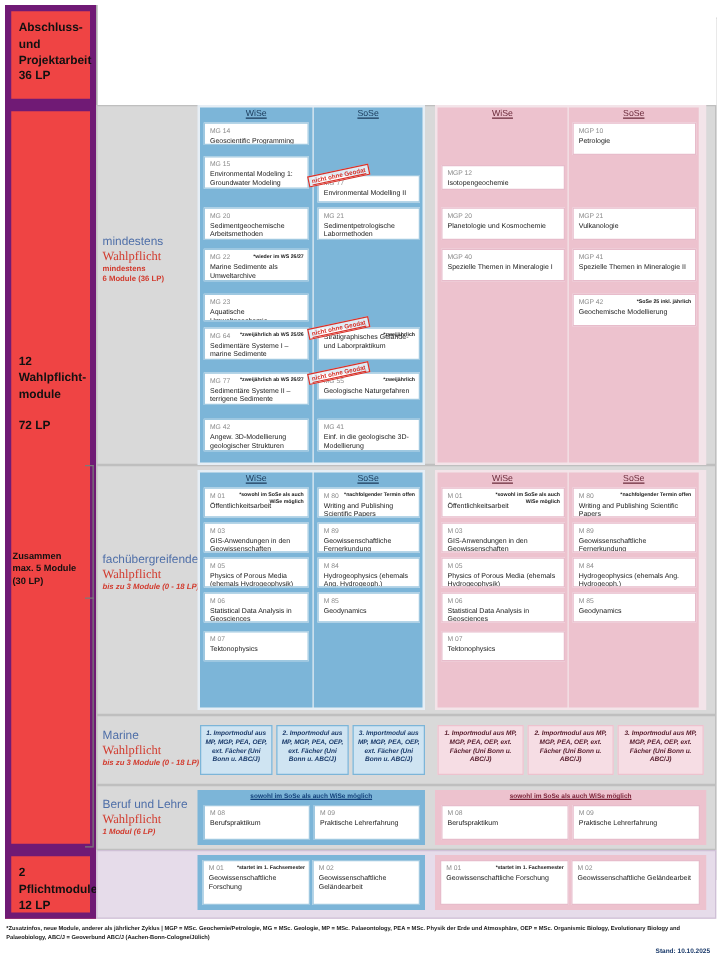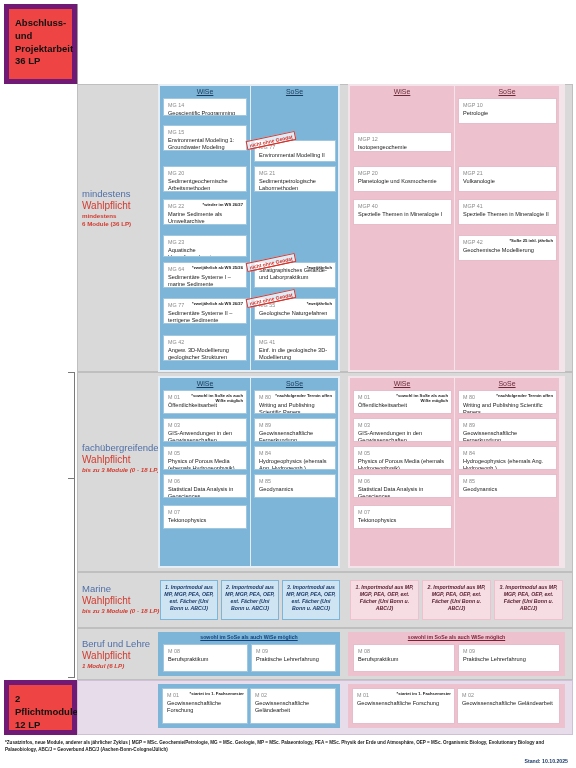--- a/index.html
+++ b/index.html
@@ -74,21 +74,21 @@
   .midcol.white { background: #ffffff; border-color:#9a9a9a; }
   .midcol.lilac { background: #e6dcea; border-color:#cfc0d6; }
 
   .cat-name {
     position: absolute;
     left: 82px;
     font-size: 9.5px;
     color: #4f6fa8;
     line-height: 1.25;
   }
-  .cat-name .wp { color: #d23b2e; font-size: 10px; }
+  .cat-name .wp { color: #d23b2e; font-size: 10px; font-family: Liberation Serif, serif; }
   .cat-name .note {
     color: #d23b2e; font-size: 6.2px; font-style: italic; font-weight: bold;
     display: block; line-height: 1.25;
   }
   .cat-name .note2 {
     color: #d23b2e; font-size: 6.2px; font-weight: bold;
     display: block; line-height: 1.25;
   }
 
   
@@ -207,24 +207,32 @@
   <div class="connector" style="left:572px;top:14px;width:1px;height:690px;"></div>
 
   <div class="thesis-box mg" style="top:38px;">Masterarbeit Geologie – 30 LP</div>
   <div class="thesis-box mg" style="top:62px;">Projektarbeit Geologie – 6 LP</div>
   <div class="thesis-box mgp" style="top:38px;">Masterarbeit Geochemie/Petrologie – 30 LP</div>
   <div class="thesis-box mgp" style="top:62px;">Projektarbeit Geochemie/Petrologie – 6 LP</div>
 
   <div class="left-cell" style="top:4px;width:73px;height:80px;">
     <span>Abschluss-<br>und<br>Projektarbeit<br>36 LP</span>
   </div>
+  <div class="left-cell" style="top:84px;width:73px;height:596px;padding-top:0;">
+    <div style="position:absolute;top:195px;left:6px;">
+      12<br>Wahlpflicht-<br>module<br><br>72 LP
+    </div>
+  </div>
   <div class="left-cell" style="top:680px;width:73px;height:55px;">
     <span>2<br>Pflichtmodule<br>12 LP</span>
   </div>
 
+  <div style="position:absolute;left:10px;top:440px;width:64px;font-size:7.4px;font-weight:bold;line-height:1.35;color:#111;">
+    Zusammen<br>max. 5 Module<br>(30 LP)
+  </div>
   <div class="divider" style="left:74px;top:372px;width:1.2px;height:305px;"></div>
   <div class="divider" style="left:68px;top:372px;width:7px;height:1.2px;"></div>
   <div class="divider" style="left:68px;top:478px;width:7px;height:1.2px;"></div>
   <div class="divider" style="left:68px;top:677px;width:7px;height:1.2px;"></div>
 
   <div class="midcol white" style="top:4px;width:496px;height:80px;border-right:none;border-top:none;border-bottom:none;"></div>
   <div class="midcol" style="top:84px;width:496px;height:288px;"></div>
   <div class="midcol" style="top:372px;width:496px;height:200px;"></div>
   <div class="midcol" style="top:572px;width:496px;height:56px;"></div>
   <div class="midcol" style="top:628px;width:496px;height:52px;"></div>

